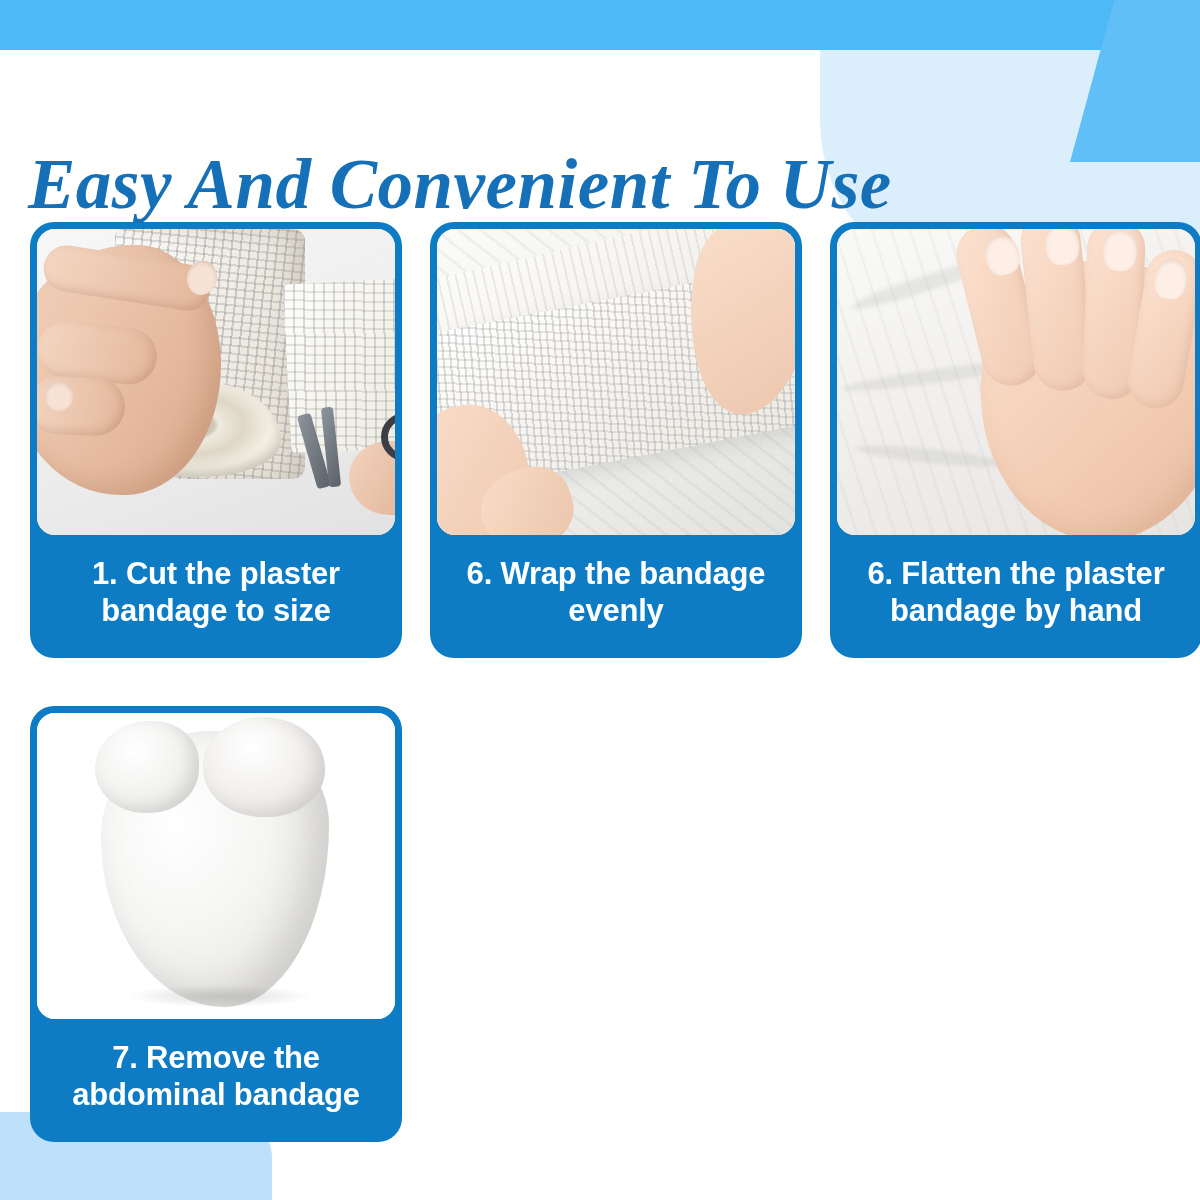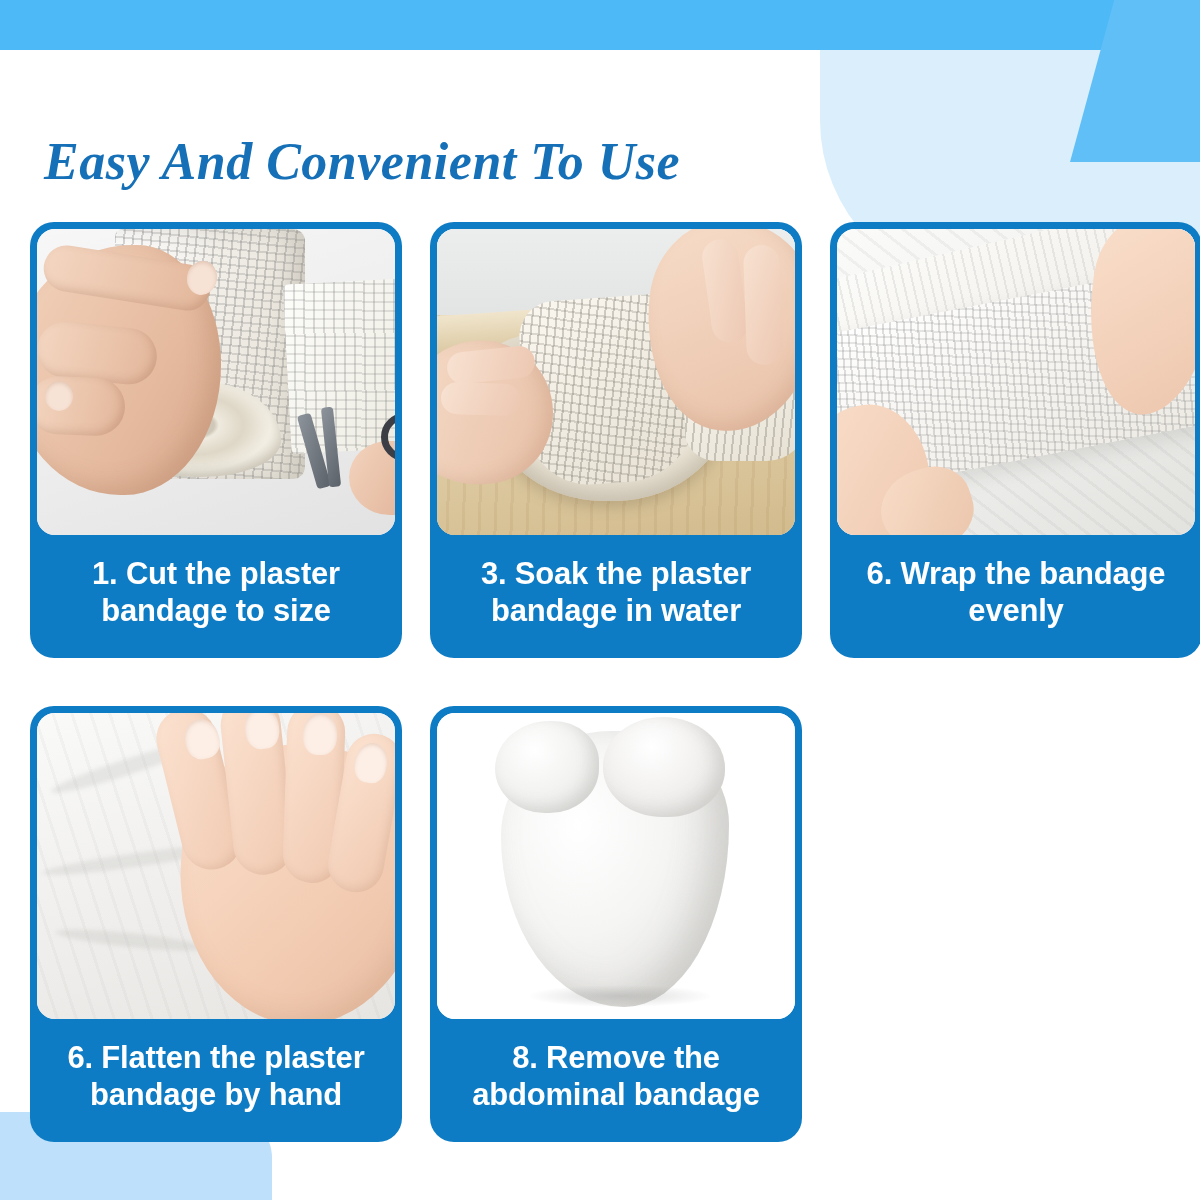--- a/index.html
+++ b/index.html
@@ -63,27 +63,27 @@
     bottom: 0;
     width: 272px;
     height: 88px;
     background: #BEE0FA;
     border-radius: 0 46px 0 0;
   }
 
   
   .page-title {
     position: absolute;
-    left: 44px;
+    left: 28px;
     top: 101px;
     z-index: 3;
     font-family: "Liberation Serif", "DejaVu Serif", serif;
     font-style: italic;
     font-weight: bold;
-    font-size: 52px;
+    font-size: 71px;
     line-height: 1;
     letter-spacing: 0.5px;
     color: #1570B8;
     white-space: nowrap;
   }
 
   
   .steps-grid {
     position: absolute;
     left: 14px;
@@ -451,40 +451,20 @@
           <div class="blade b1"></div>
           <div class="blade b2"></div>
           <div class="s1ring"></div>
         </div>
       </div>
     </div>
     <div class="card-caption">1. Cut the plaster bandage to size</div>
   </div>
 
 
-  <div class="step-card">
-    <div class="card-photo">
-      <div class="scene s3">
-        <div class="wall"></div>
-        <div class="wood"></div>
-        <div class="wood-edge"></div>
-        <div class="bowl"></div>
-        <div class="bowl-rim"></div>
-        <div class="cloth"></div>
-        <div class="cloth2"></div>
-        <div class="handR"></div>
-        <div class="fg3 r1"></div>
-          <div class="fg3 r2"></div>
-        <div class="handL"></div>
-        <div class="fg3 l1"></div>
-          <div class="fg3 l2"></div>
-      </div>
-    </div>
-    <div class="card-caption">3. Soak the plaster bandage in water</div>
-  </div>
 
   <div class="step-card">
     <div class="card-photo">
       <div class="scene s4">
         <div class="band2"></div>
         <div class="band"></div>
         <div class="h4a"></div>
         <div class="h4b"></div>
         <div class="h4c"></div>
       </div>
@@ -514,16 +494,16 @@
 
   <div class="step-card">
     <div class="card-photo">
       <div class="scene s6">
         <div class="cast"></div>
         <div class="bust-l"></div>
         <div class="bust-r"></div>
         <div class="belly-shadow"></div>
       </div>
     </div>
-    <div class="card-caption">8. Remove the abdominal bandage</div>
+    <div class="card-caption">7. Remove the abdominal bandage</div>
   </div>
 
 </div>
 
 </body></html>

